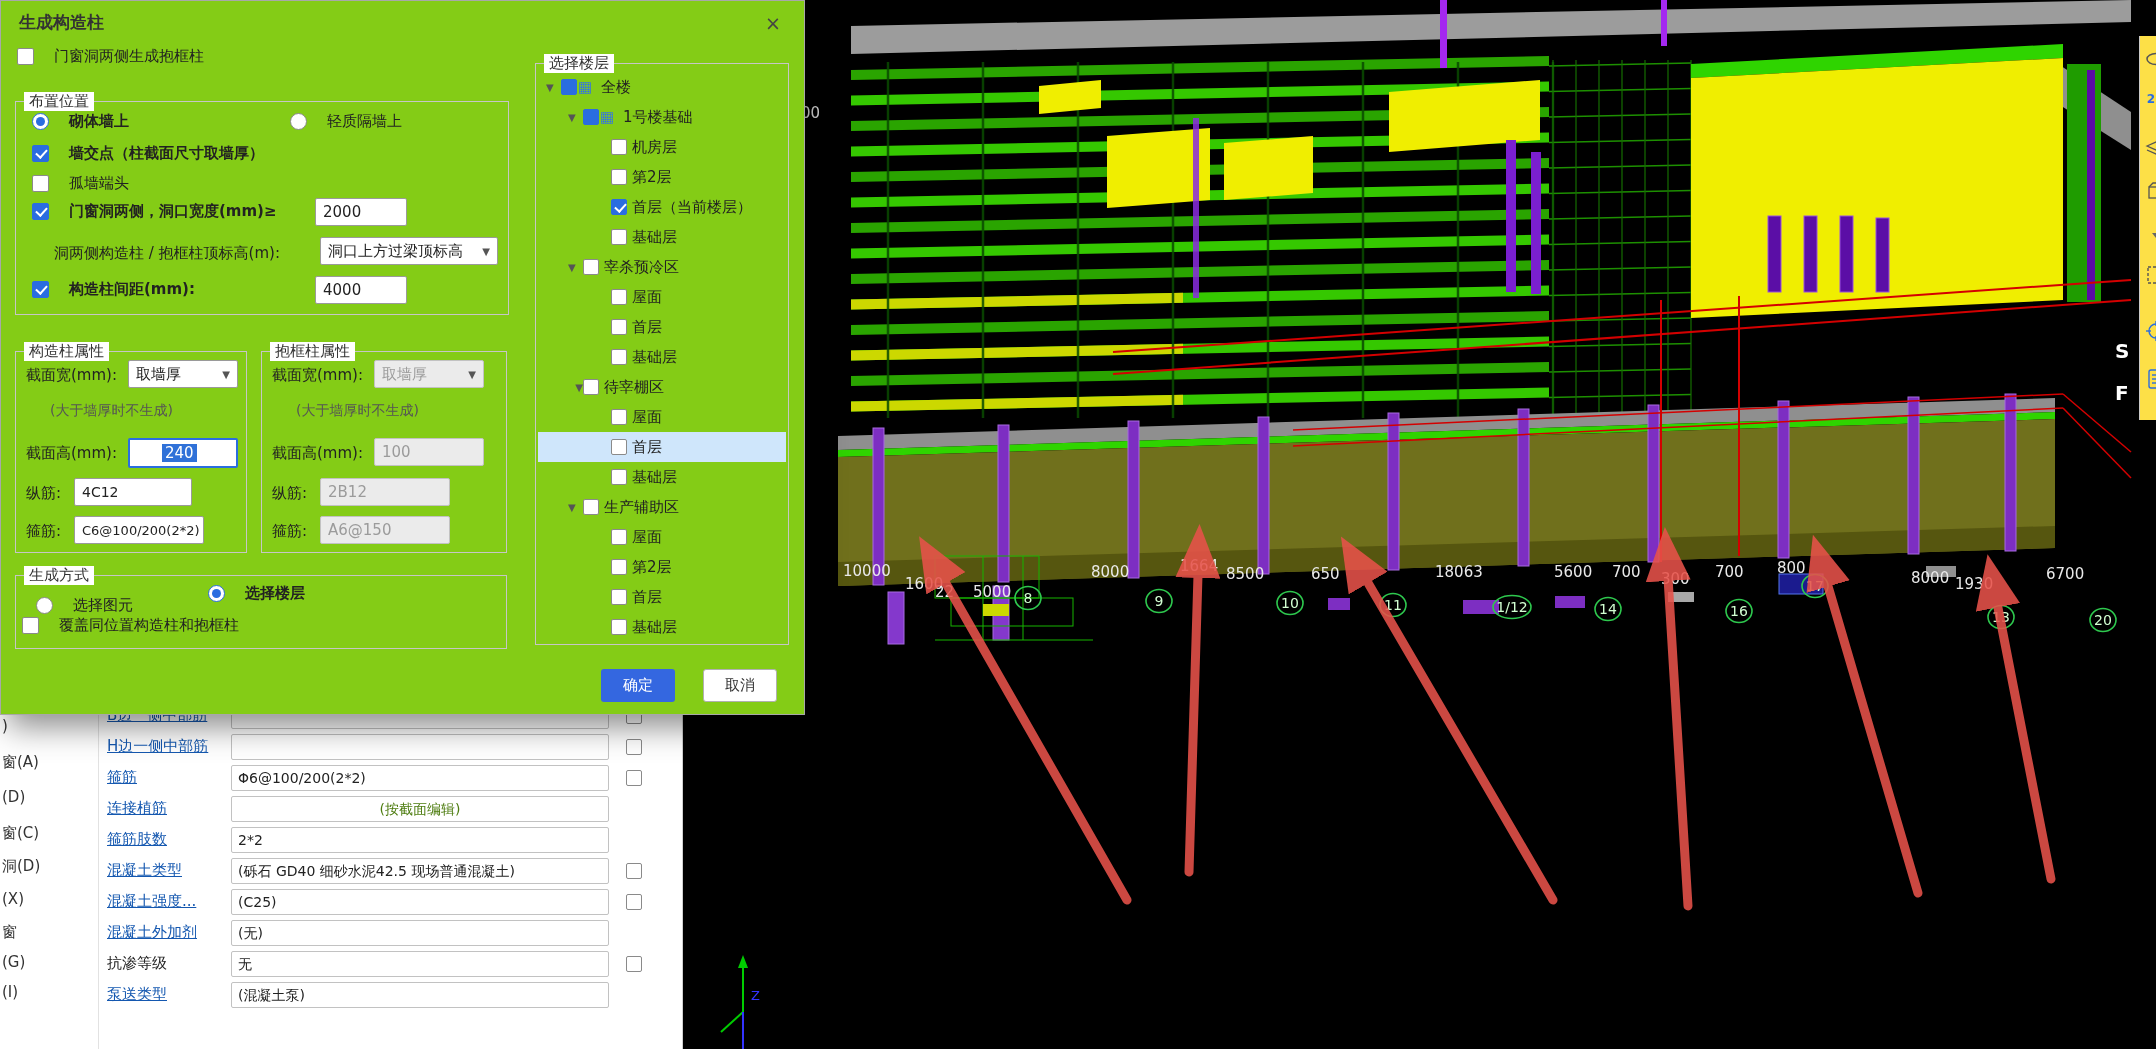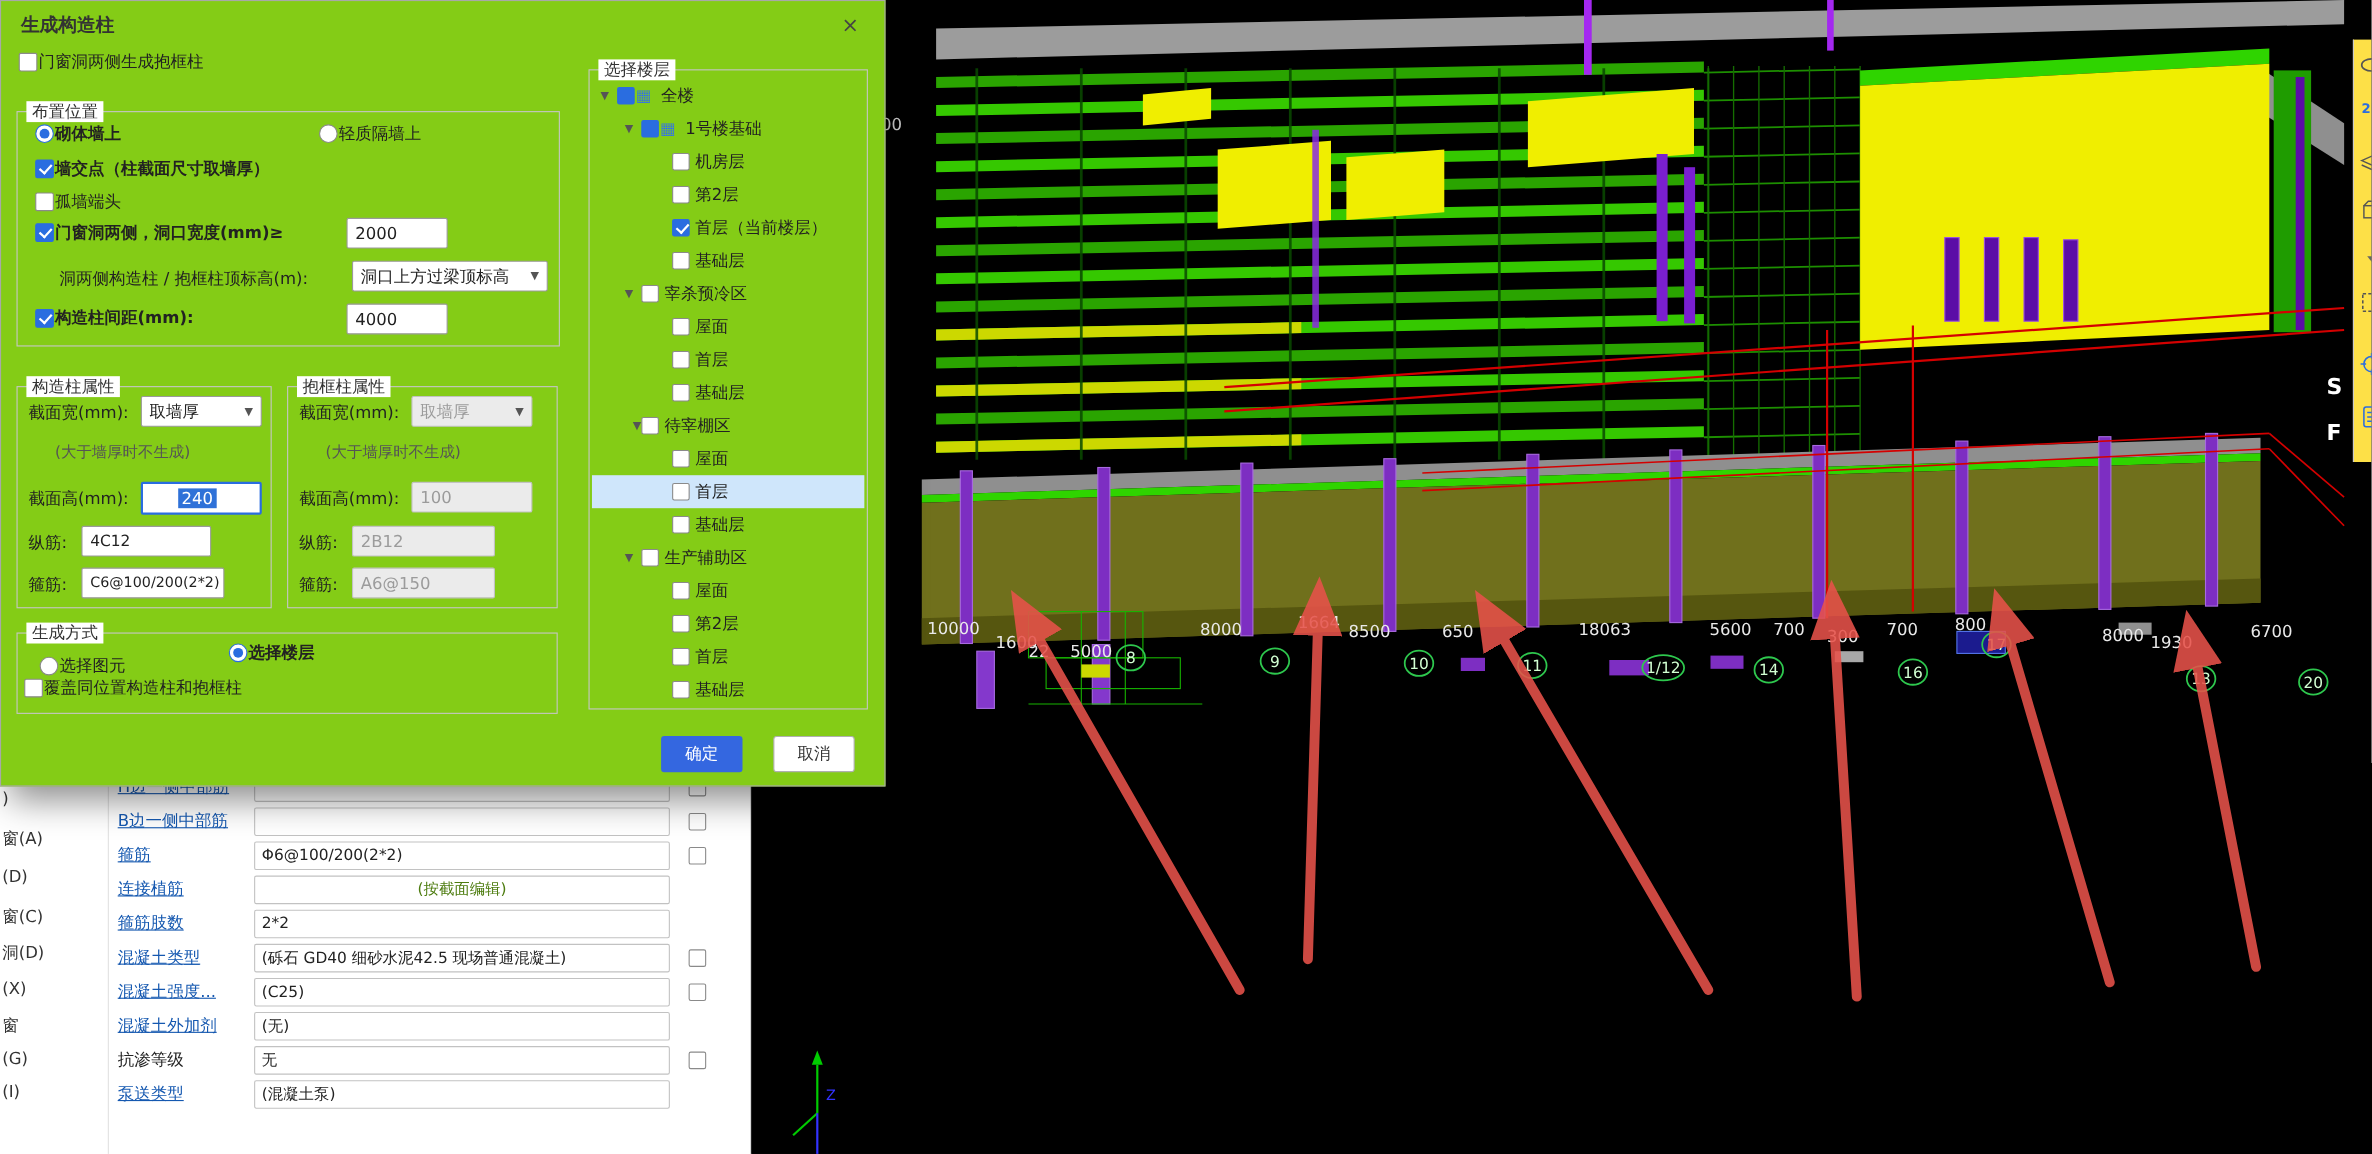--- a/index.html
+++ b/index.html
@@ -20,21 +20,21 @@
 
   
   .cbx{display:inline-block;width:17px;height:17px;border:1px solid #8a8a8a;background:#fff;position:relative;border-radius:2px;flex:none;}
   .cbx.sm{width:16px;height:16px;}
   .cbx.on{background:#2a6de0;border-color:#2a6de0;}
   .cbx.on::after{content:"";position:absolute;left:5px;top:1px;width:5px;height:9px;border:solid #fff;border-width:0 2px 2px 0;transform:rotate(42deg);}
   .cbx.partial{background:#2a6de0;border-color:#2a6de0;}
   .rad{display:inline-block;width:17px;height:17px;border:1px solid #8a8a8a;border-radius:50%;background:#fff;position:relative;flex:none;}
   .rad.on{border-color:#2a6de0;}
   .rad.on::after{content:"";position:absolute;left:3px;top:3px;width:9px;height:9px;border-radius:50%;background:#2a6de0;}
-  .ctl-row{position:absolute;display:flex;align-items:center;gap:1px;font-size:15px;color:#222;white-space:nowrap;}
+  .ctl-row{position:absolute;display:flex;align-items:center;gap:20px;font-size:15px;color:#222;white-space:nowrap;}
   .ctl-row.bold .lbl{font-weight:bold;}
   .tbox{position:absolute;border:1px solid #9a9a9a;background:#fff;font-size:15px;color:#222;padding:0 7px;display:flex;align-items:center;border-radius:2px;white-space:nowrap;overflow:hidden;}
   .tbox.sel{border:2px solid #2a6de0;}
   .tbox.sel .selin{background:#2f71d8;color:#fff;padding:0 3px;margin-left:25px;}
   .tbox.dis{background:#ebebeb;color:#9b9b9b;border-color:#c2c2c2;}
   .ddcaret{margin-left:auto;font-size:10px;color:#555;padding-left:6px;}
 
   
   #dialog{position:absolute;left:0;top:0;width:805px;height:715px;background:#84cc16;border:1px solid #a8a8a8;box-shadow:8px 12px 30px rgba(0,0,0,.45);z-index:20;}
   #dlg-title{position:absolute;left:18px;top:10px;font-size:17px;font-weight:bold;color:#333;}
@@ -81,30 +81,30 @@
       <span style="position: absolute; left: 2px; top: 824px; font-size: 15px; color: rgb(51, 51, 51); white-space: nowrap;">窗(C)</span>
       <span style="position: absolute; left: 2px; top: 857px; font-size: 15px; color: rgb(51, 51, 51); white-space: nowrap;">洞(D)</span>
       <span style="position: absolute; left: 2px; top: 890px; font-size: 15px; color: rgb(51, 51, 51); white-space: nowrap;">(X)</span>
       <span style="position: absolute; left: 2px; top: 923px; font-size: 15px; color: rgb(51, 51, 51); white-space: nowrap;">窗</span>
       <span style="position: absolute; left: 2px; top: 953px; font-size: 15px; color: rgb(51, 51, 51); white-space: nowrap;">(G)</span>
       <span style="position: absolute; left: 2px; top: 983px; font-size: 15px; color: rgb(51, 51, 51); white-space: nowrap;">(I)</span>
     </div>
   <div class="abs" style="left:98px;top:690px;width:1px;height:359px;background:#e2e2e2"></div>
   <div id="props">
       <div class="prow">
+        <div class="plabel link">B边一侧中部筋</div>
+        <div class="pval">
+          <div class="box"></div>
+        </div>
+        <div class="pcb">
+          <span class="cbx sm"></span>
+        </div>
+      </div>
+      <div class="prow">
         <div class="plabel link">H边一侧中部筋</div>
-        <div class="pval">
-          <div class="box"></div>
-        </div>
-        <div class="pcb">
-          <span class="cbx sm"></span>
-        </div>
-      </div>
-      <div class="prow">
-        <div class="plabel link">B边一侧中部筋</div>
         <div class="pval">
           <div class="box"></div>
         </div>
         <div class="pcb">
           <span class="cbx sm"></span>
         </div>
       </div>
       <div class="prow">
         <div class="plabel link">箍筋</div>
         <div class="pval">

